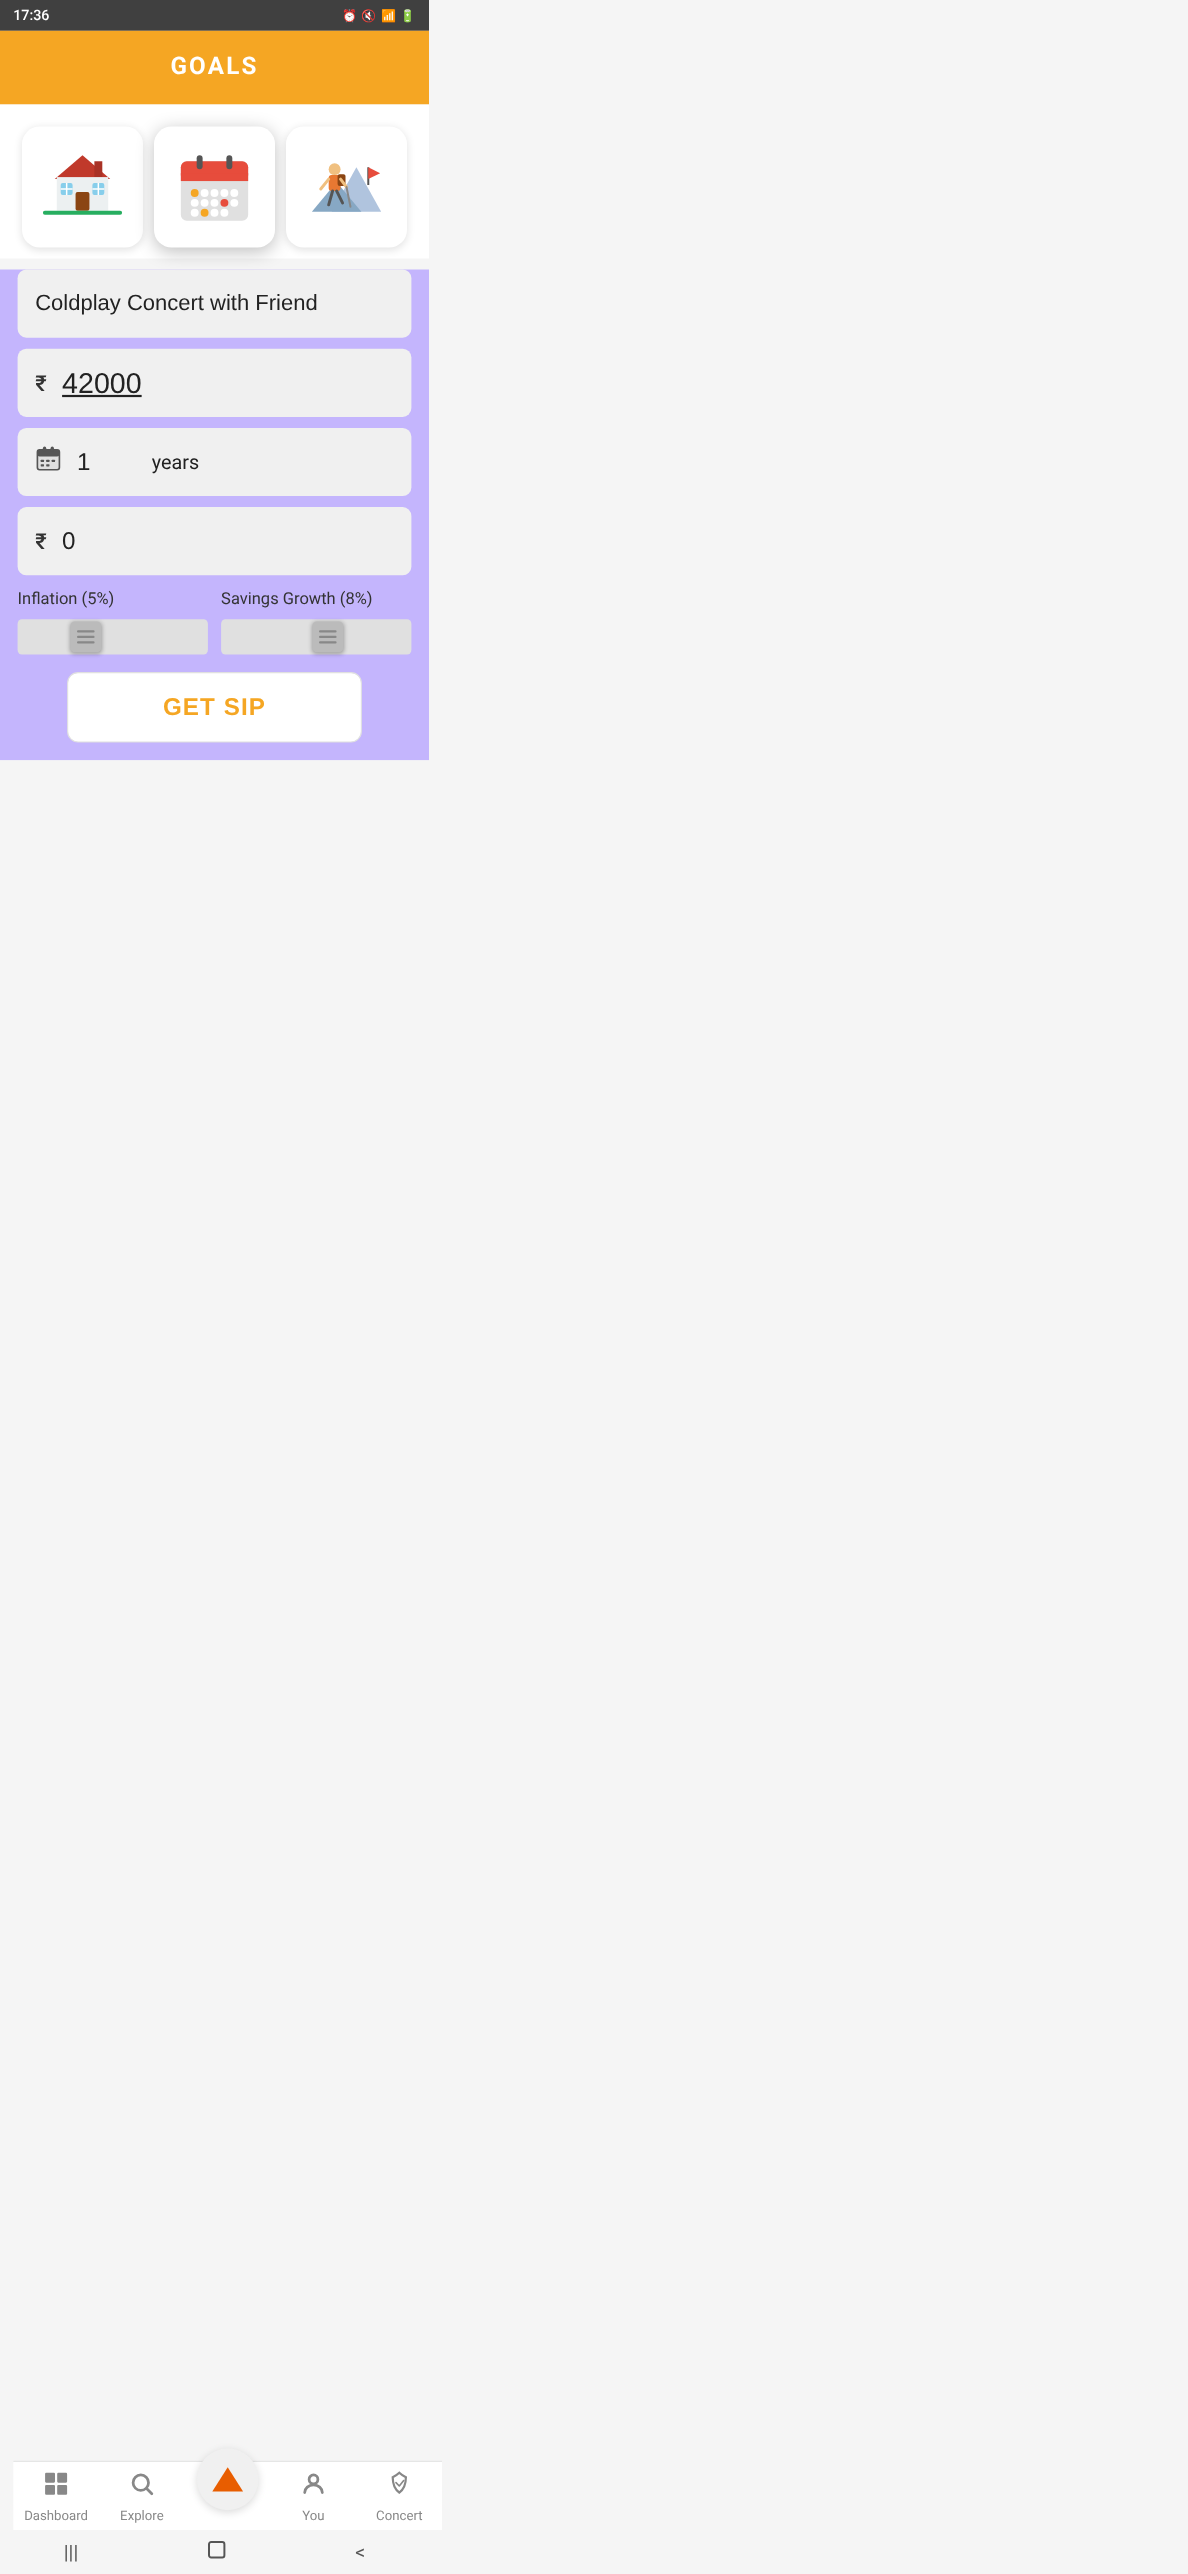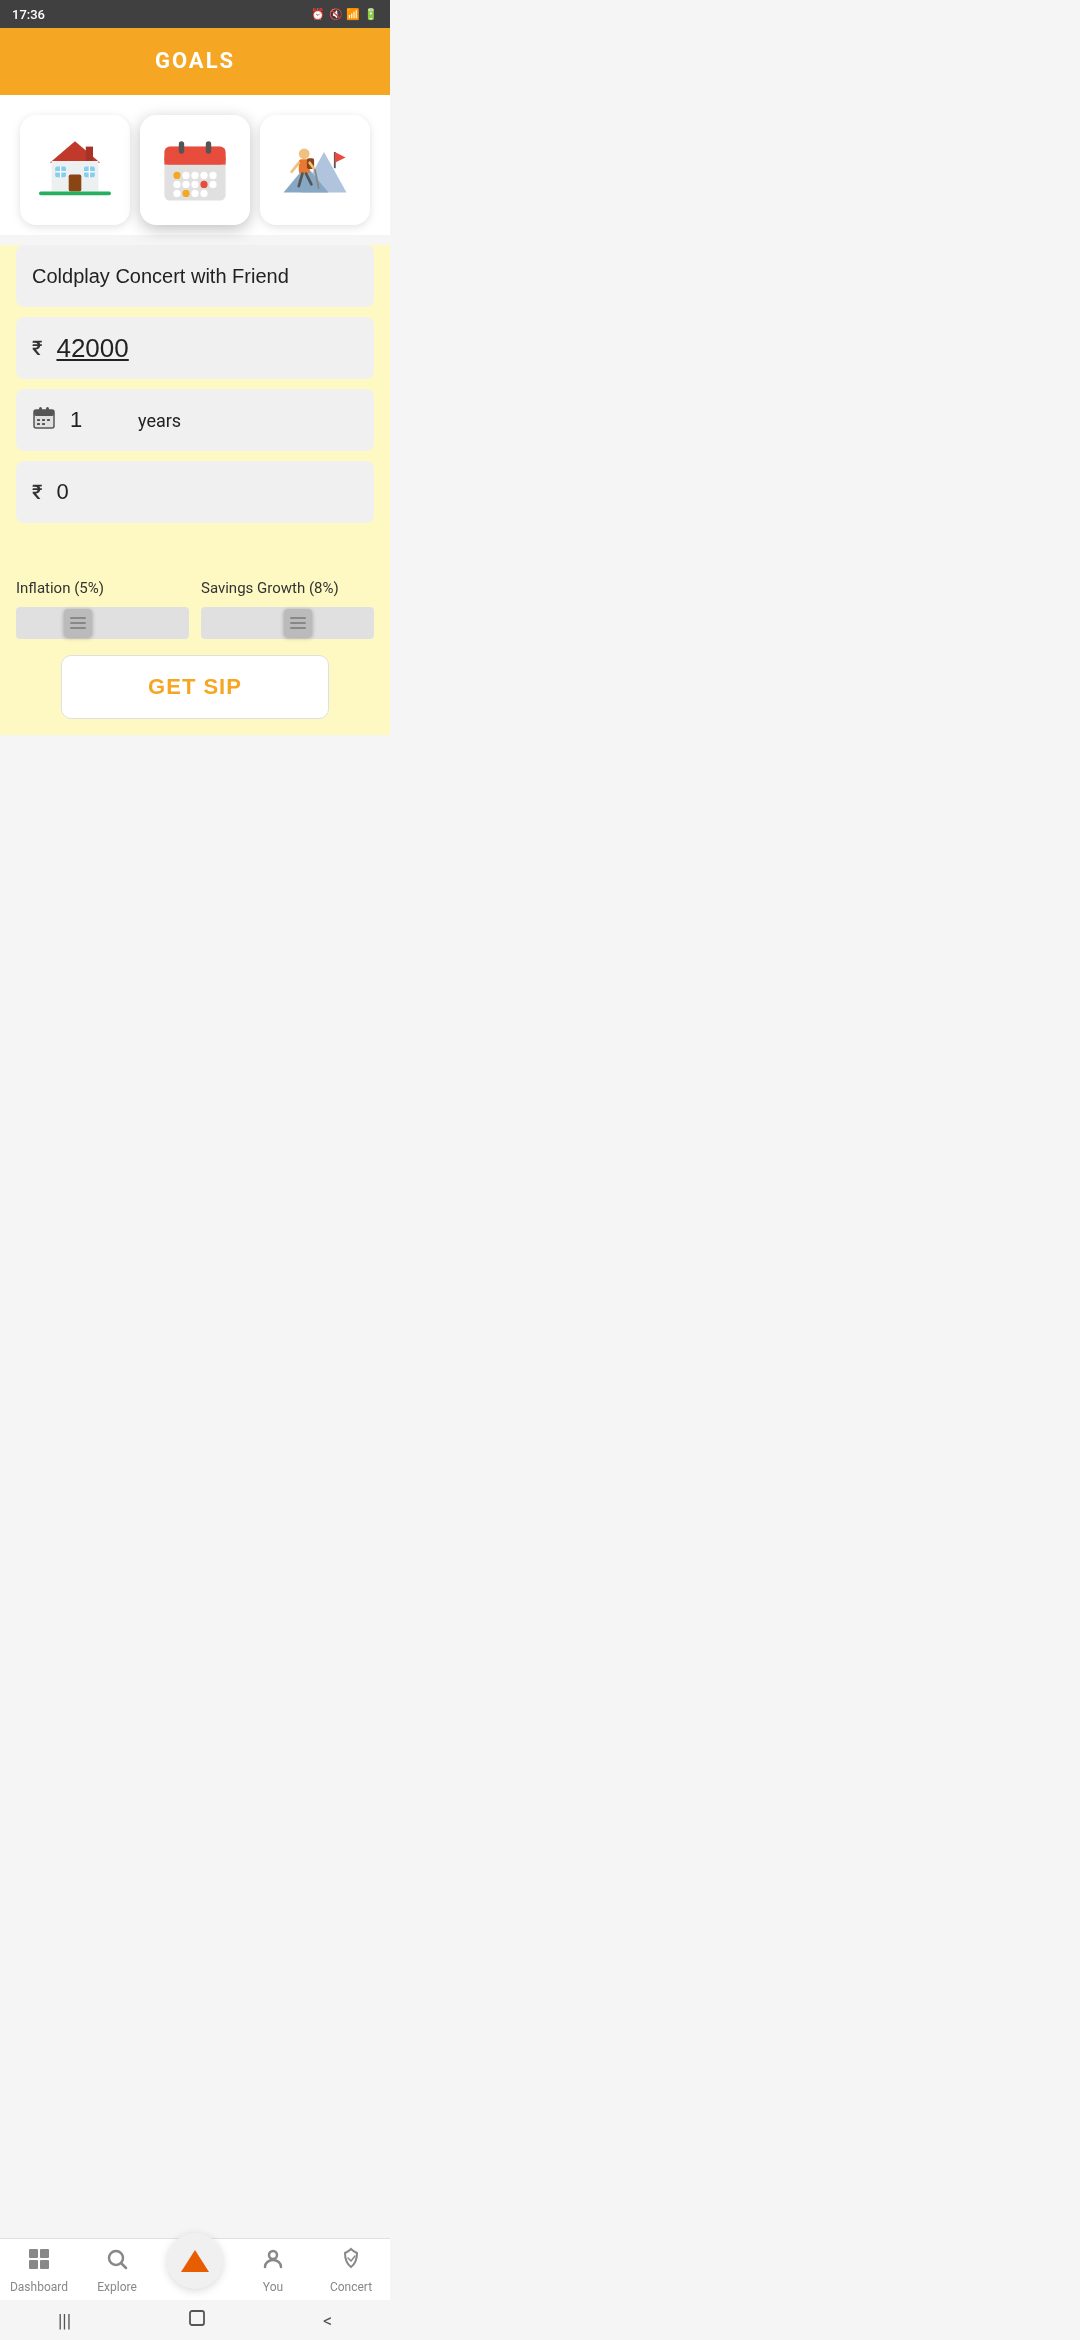--- a/index.html
+++ b/index.html
@@ -69,21 +69,21 @@
       box-shadow: 0 4px 16px rgba(0,0,0,0.25);
     }
 
     
     .house-svg { width: 72px; height: 72px; }
     .calendar-svg { width: 72px; height: 72px; }
     .hiker-svg { width: 72px; height: 72px; }
 
     
     .form-section {
-      background: #fef9c3;
+      background: #c4b5fd;
       margin-top: 8px;
       padding: 0 16px 16px;
     }
 
     .input-row {
       background: #f0f0f0;
       border-radius: 8px;
       margin: 10px 0;
       display: flex;
       align-items: center;
@@ -109,21 +109,20 @@
     }
 
     
     .sliders-row {
       display: flex;
       gap: 12px;
       margin: 12px 0 16px;
     }
     .slider-col {
       flex: 1;
-      margin-top: 44px;
     }
     .slider-label {
       font-size: 15px;
       color: #333;
       margin-bottom: 10px;
     }
     .slider-track {
       position: relative;
       height: 32px;
       background: #e0e0e0;
@@ -173,26 +172,26 @@
       font-weight: 700;
       color: #F5A623;
       letter-spacing: 1px;
       cursor: pointer;
     }
 
     
     .bottom-nav {
       position: fixed;
       bottom: 40px;
-      left: 0;
+      left: 12px;
       width: 390px;
       background: white;
       border-top: 1px solid #e0e0e0;
       display: flex;
-      align-items: center;
+      align-items: flex-start;
       justify-content: space-around;
       padding: 8px 0 6px;
       z-index: 100;
     }
     .nav-item {
       display: flex;
       flex-direction: column;
       align-items: center;
       gap: 4px;
       cursor: pointer;

